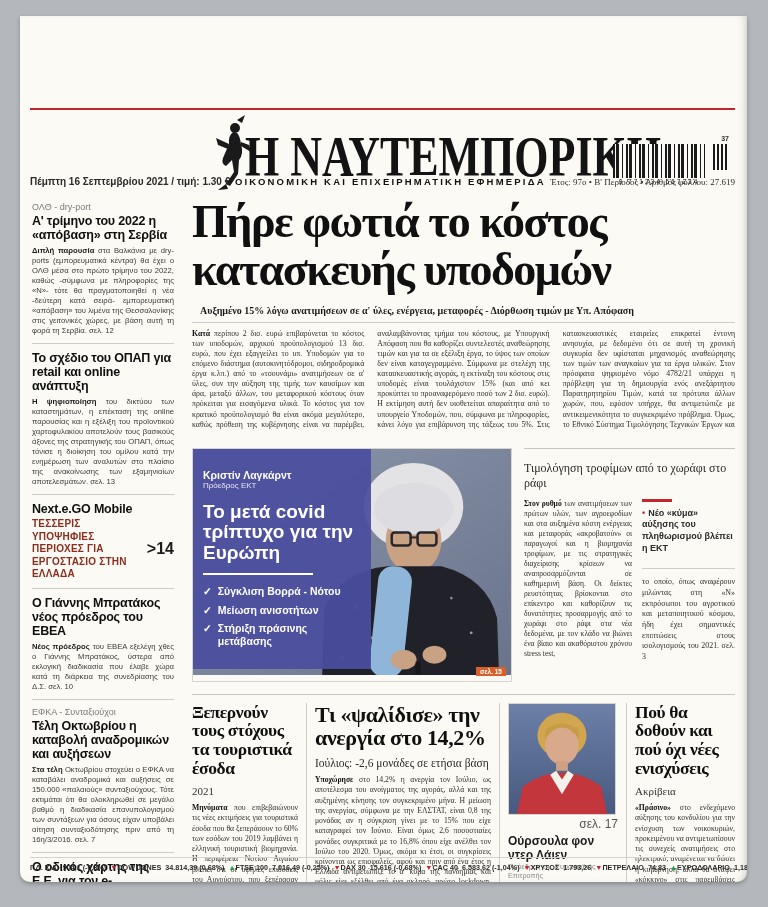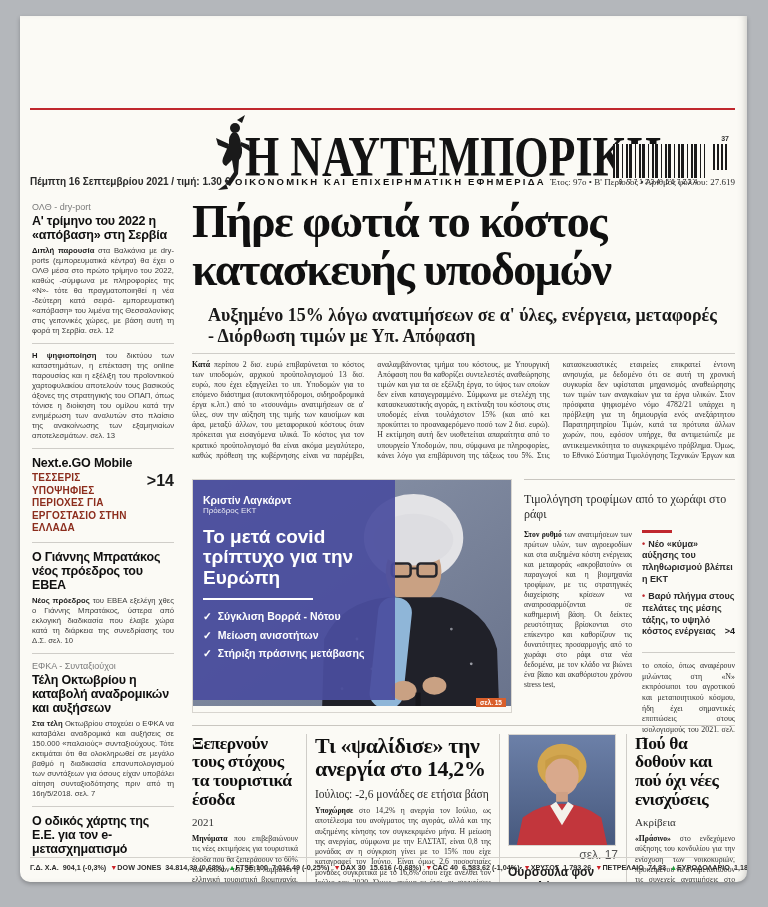--- a/index.html
+++ b/index.html
@@ -39,32 +39,32 @@
   .sidebar { width:152px; flex:none; padding:8px 8px 0 2px; overflow:hidden; }
   .main { flex:1; padding:4px 0 0 10px; overflow:hidden; }
   .rule { border-top:1px solid #cfcdc8; margin:7px 0; }
   
   .sb-kicker { font-size:9px; color:#7a7a7a; margin-bottom:2px; }
   .sb-title  { font-size:12.5px; line-height:1.12; font-weight:bold; letter-spacing:-.2px; color:#0f0f0f; margin-bottom:4px; }
   .sb-body   { font-size:7.7px; line-height:1.3; color:#3a3a3a; text-align:justify; }
   .sb-body b { color:#1c1c1c; }
   .sb-teaser { font-size:10px; line-height:1.25; font-weight:bold; color:#8c2d1d; letter-spacing:.2px; }
   .sb-teaser .pg, .pg { color:#1c1c1c; font-weight:bold; }
-  .teaser-row { display:flex; justify-content:space-between; align-items:flex-start; gap:8px; }
+  .teaser-row { display:flex; justify-content:space-between; align-items:center; gap:8px; }
   
   .lead-hl { font-family:"Liberation Serif",serif; font-weight:bold; font-size:46px; line-height:1.05; letter-spacing:-1.5px; color:#101010; }
-  .lead-sub { font-family:"Liberation Serif",serif; font-weight:bold; font-size:18px; margin:10px 16px 6px; color:#1a1a1a; }
+  .lead-sub { font-family:"Liberation Serif",serif; font-weight:bold; font-size:10px; margin:10px 8px 6px; color:#1a1a1a; }
   .lead-body { border-top:1px solid #cfcdc8; padding-top:6px; columns:3; column-gap:13px; height:116px; overflow:hidden;
     font-family:"Liberation Serif",serif; font-size:7.8px; line-height:1.3; text-align:justify; color:#2e2e2e; }
   .lead-word { font-weight:bold; color:#111; }
   
   .feature-row { display:flex; margin-top:10px; height:234px; }
   .lagarde { position:relative; width:320px; flex:none; border:1px solid #d8d5cf; overflow:hidden; }
   .lagarde svg { position:absolute; inset:0; }
-  .lag-overlay { position:absolute; left:0; top:0; bottom:12px; width:202px; background:rgba(74,77,158,.93); color:#fff; padding:14px 10px; }
+  .lag-overlay { position:absolute; left:0; top:0; bottom:12px; width:178px; background:rgba(74,77,158,.93); color:#fff; padding:20px 10px; }
   .lag-name { font-size:10.5px; font-weight:bold; }
   .lag-role { font-size:8px; opacity:.85; margin-bottom:12px; }
   .lag-title { font-size:19px; font-weight:bold; line-height:1.1; }
   .lag-rule { width:110px; border-top:2px solid #fff; margin:9px 0 10px; }
   .lag-check { display:flex; gap:6px; font-size:10.5px; font-weight:bold; line-height:1.2; margin-bottom:6px; }
   .lag-check .ck { color:#fff; }
   .lag-page { position:absolute; right:5px; bottom:5px; background:#d95f2b; color:#fff; font-size:6.5px; font-weight:bold; padding:1px 4px; }
   .stress { flex:1; margin-left:12px; border-top:1px solid #c9c6c0; padding-top:6px; }
   .stress-hl { font-family:"Liberation Serif",serif; font-weight:bold; font-size:20px; line-height:1.1; letter-spacing:-.4px; }
   .stress-sub { font-family:"Liberation Serif",serif; font-size:12px; color:#2a2a2a; margin:6px 0 8px; }
@@ -137,20 +137,21 @@
     <aside class="sidebar">
 
       <article>
         <div class="sb-kicker">ΟΛΘ - dry-port</div>
         <div class="sb-title">Α' τρίμηνο του 2022 η «απόβαση» στη Σερβία</div>
         <div class="sb-body"><b>Διπλή παρουσία</b><span> στα Βαλκάνια με dry-ports (εμπορευματικά κέντρα) θα έχει ο ΟΛΘ μέσα στο πρώτο τρίμηνο του 2022, καθώς -σύμφωνα με πληροφορίες της «Ν»- τότε θα πραγματοποιηθεί η νέα -δεύτερη κατά σειρά- εμπορευματική «απόβαση» του λιμένα της Θεσσαλονίκης στις γειτονικές χώρες, με βάση αυτή τη φορά τη Σερβία. σελ. 12</span></div>
       </article>
       <div class="rule"></div>
 
       <article>
+        <div class="sb-title">Το σχέδιο του ΟΠΑΠ για retail και online ανάπτυξη</div>
         <div class="sb-body"><b>Η ψηφιοποίηση</b><span> του δικτύου των καταστημάτων, η επέκταση της online παρουσίας και η εξέλιξη του προϊοντικού χαρτοφυλακίου αποτελούν τους βασικούς άξονες της στρατηγικής του ΟΠΑΠ, όπως τόνισε η διοίκηση του ομίλου κατά την ενημέρωση των αναλυτών στο πλαίσιο της ανακοίνωσης των εξαμηνιαίων αποτελεσμάτων. σελ. 13</span></div>
       </article>
       <div class="rule"></div>
 
       <article>
         <div class="sb-title" style="margin-bottom:2px">Next.e.GO Mobile</div>
         <div class="teaser-row">
           <span class="sb-teaser">ΤΕΣΣΕΡΙΣ ΥΠΟΨΗΦΙΕΣ ΠΕΡΙΟΧΕΣ ΓΙΑ ΕΡΓΟΣΤΑΣΙΟ ΣΤΗΝ ΕΛΛΑΔΑ</span>
           <span class="pg">&gt;14</span>
         </div>
@@ -159,21 +160,21 @@
 
       <article>
         <div class="sb-title">Ο Γιάννης Μπρατάκος νέος πρόεδρος του ΕΒΕΑ</div>
         <div class="sb-body"><b>Νέος πρόεδρος</b><span> του ΕΒΕΑ εξελέγη χθες ο Γιάννης Μπρατάκος, ύστερα από εκλογική διαδικασία που έλαβε χώρα κατά τη διάρκεια της συνεδρίασης του Δ.Σ. σελ. 10</span></div>
       </article>
       <div class="rule"></div>
 
       <article>
         <div class="sb-kicker">ΕΦΚΑ - Συνταξιούχοι</div>
         <div class="sb-title">Τέλη Οκτωβρίου η καταβολή αναδρομικών και αυξήσεων</div>
-        <div class="sb-body"><b>Στα τέλη</b><span> Οκτωβρίου στοχεύει ο ΕΦΚΑ να καταβάλει αναδρομικά και αυξήσεις σε 150.000 «παλαιούς» συνταξιούχους. Τότε εκτιμάται ότι θα ολοκληρωθεί σε μεγάλο βαθμό η διαδικασία επανυπολογισμού των συντάξεων για όσους είχαν υποβάλει αίτηση συνταξιοδότησης πριν από τη 16η/5/2018. σελ. 7</span></div>
+        <div class="sb-body"><b>Στα τέλη</b><span> Οκτωβρίου στοχεύει ο ΕΦΚΑ να καταβάλει αναδρομικά και αυξήσεις σε 150.000 «παλαιούς» συνταξιούχους. Τότε εκτιμάται ότι θα ολοκληρωθεί σε μεγάλο βαθμό η διαδικασία επανυπολογισμού των συντάξεων για όσους είχαν υποβάλει αίτηση συνταξιοδότησης πριν από τη 16η/3/2016. σελ. 7</span></div>
       </article>
       <div class="rule"></div>
 
       <article>
         <div class="sb-title">Ο οδικός χάρτης της Ε.Ε. για τον e-μετασχηματισμό</div>
 
       </article>
 
     </aside>
 
@@ -235,21 +236,20 @@
           <span class="lag-page">σελ. 15</span>
         </figure>
 
         <section class="stress">
           <div class="stress-sub">Τιμολόγηση τροφίμων από το χωράφι στο ράφι</div>
           <div class="stress-cols">
             <div class="stress-col1"><span class="lead-word">Στον ρυθμό</span><span> των ανατιμήσεων των πρώτων υλών, των αγροεφοδίων και στα αυξημένα κόστη ενέργειας και μεταφοράς «ακροβατούν» οι παραγωγοί και η βιομηχανία τροφίμων, με τις στρατηγικές διαχείρισης κρίσεων να αναπροσαρμόζονται σε καθημερινή βάση. Οι δείκτες ρευστότητας βρίσκονται στο επίκεντρο και καθορίζουν τις δυνατότητες προσαρμογής από το χωράφι στο ράφι στα νέα δεδομένα, με τον κλάδο να βιώνει ένα βίαιο και ακαθόριστου χρόνου stress test,</span></div>
             <div class="stress-col2">
               <div class="red-dash"></div>
               <div class="st-bullet"><span class="dot">•</span><span>Νέο «κύμα» αύξησης του πληθωρισμού βλέπει η ΕΚΤ</span></div>
-              <div class="st-bullet"><span class="dot">•</span><span>Βαρύ πλήγμα στους πελάτες της μέσης τάξης, το υψηλό κόστος ενέργειας</span> <span class="pg" style="float:right">&gt;4</span></div>
               <div class="st-cont">το οποίο, όπως αναφέρουν μιλώντας στη «Ν» εκπρόσωποι του αγροτικού και μεταποιητικού κόσμου, ήδη έχει σημαντικές επιπτώσεις στους ισολογισμούς του 2021. σελ. 3</div>
             </div>
           </div>
         </section>
       </div>
 
       <div class="bottom-row">
 
         <section class="col-tourism">
           <h3 class="b-hl">Ξεπερνούν τους στόχους τα τουριστικά έσοδα</h3>

